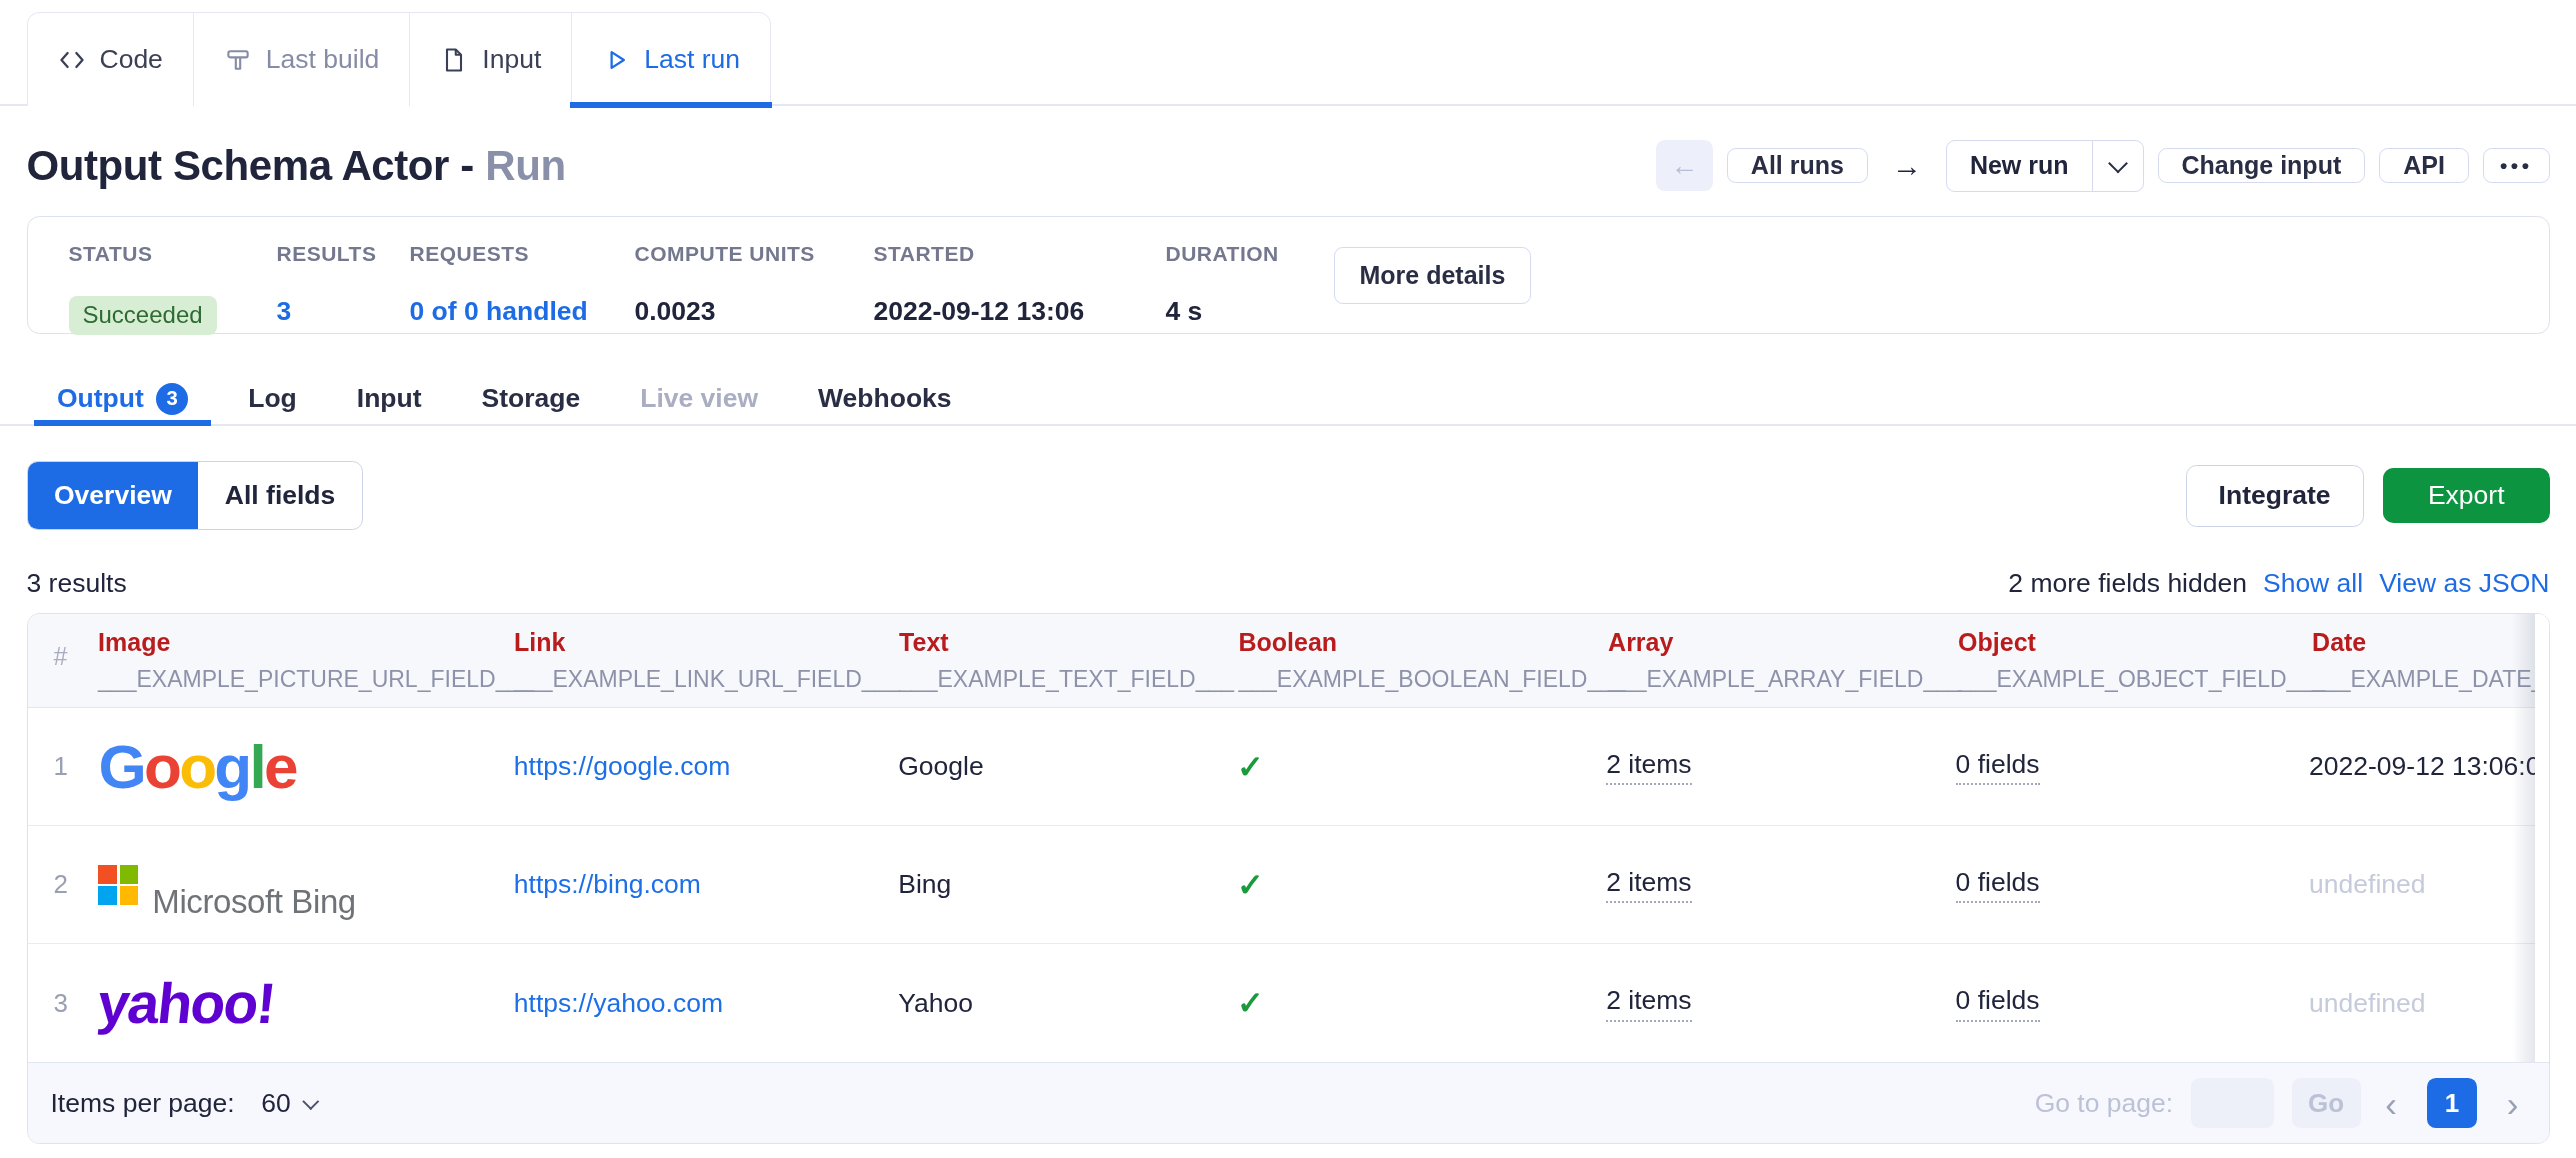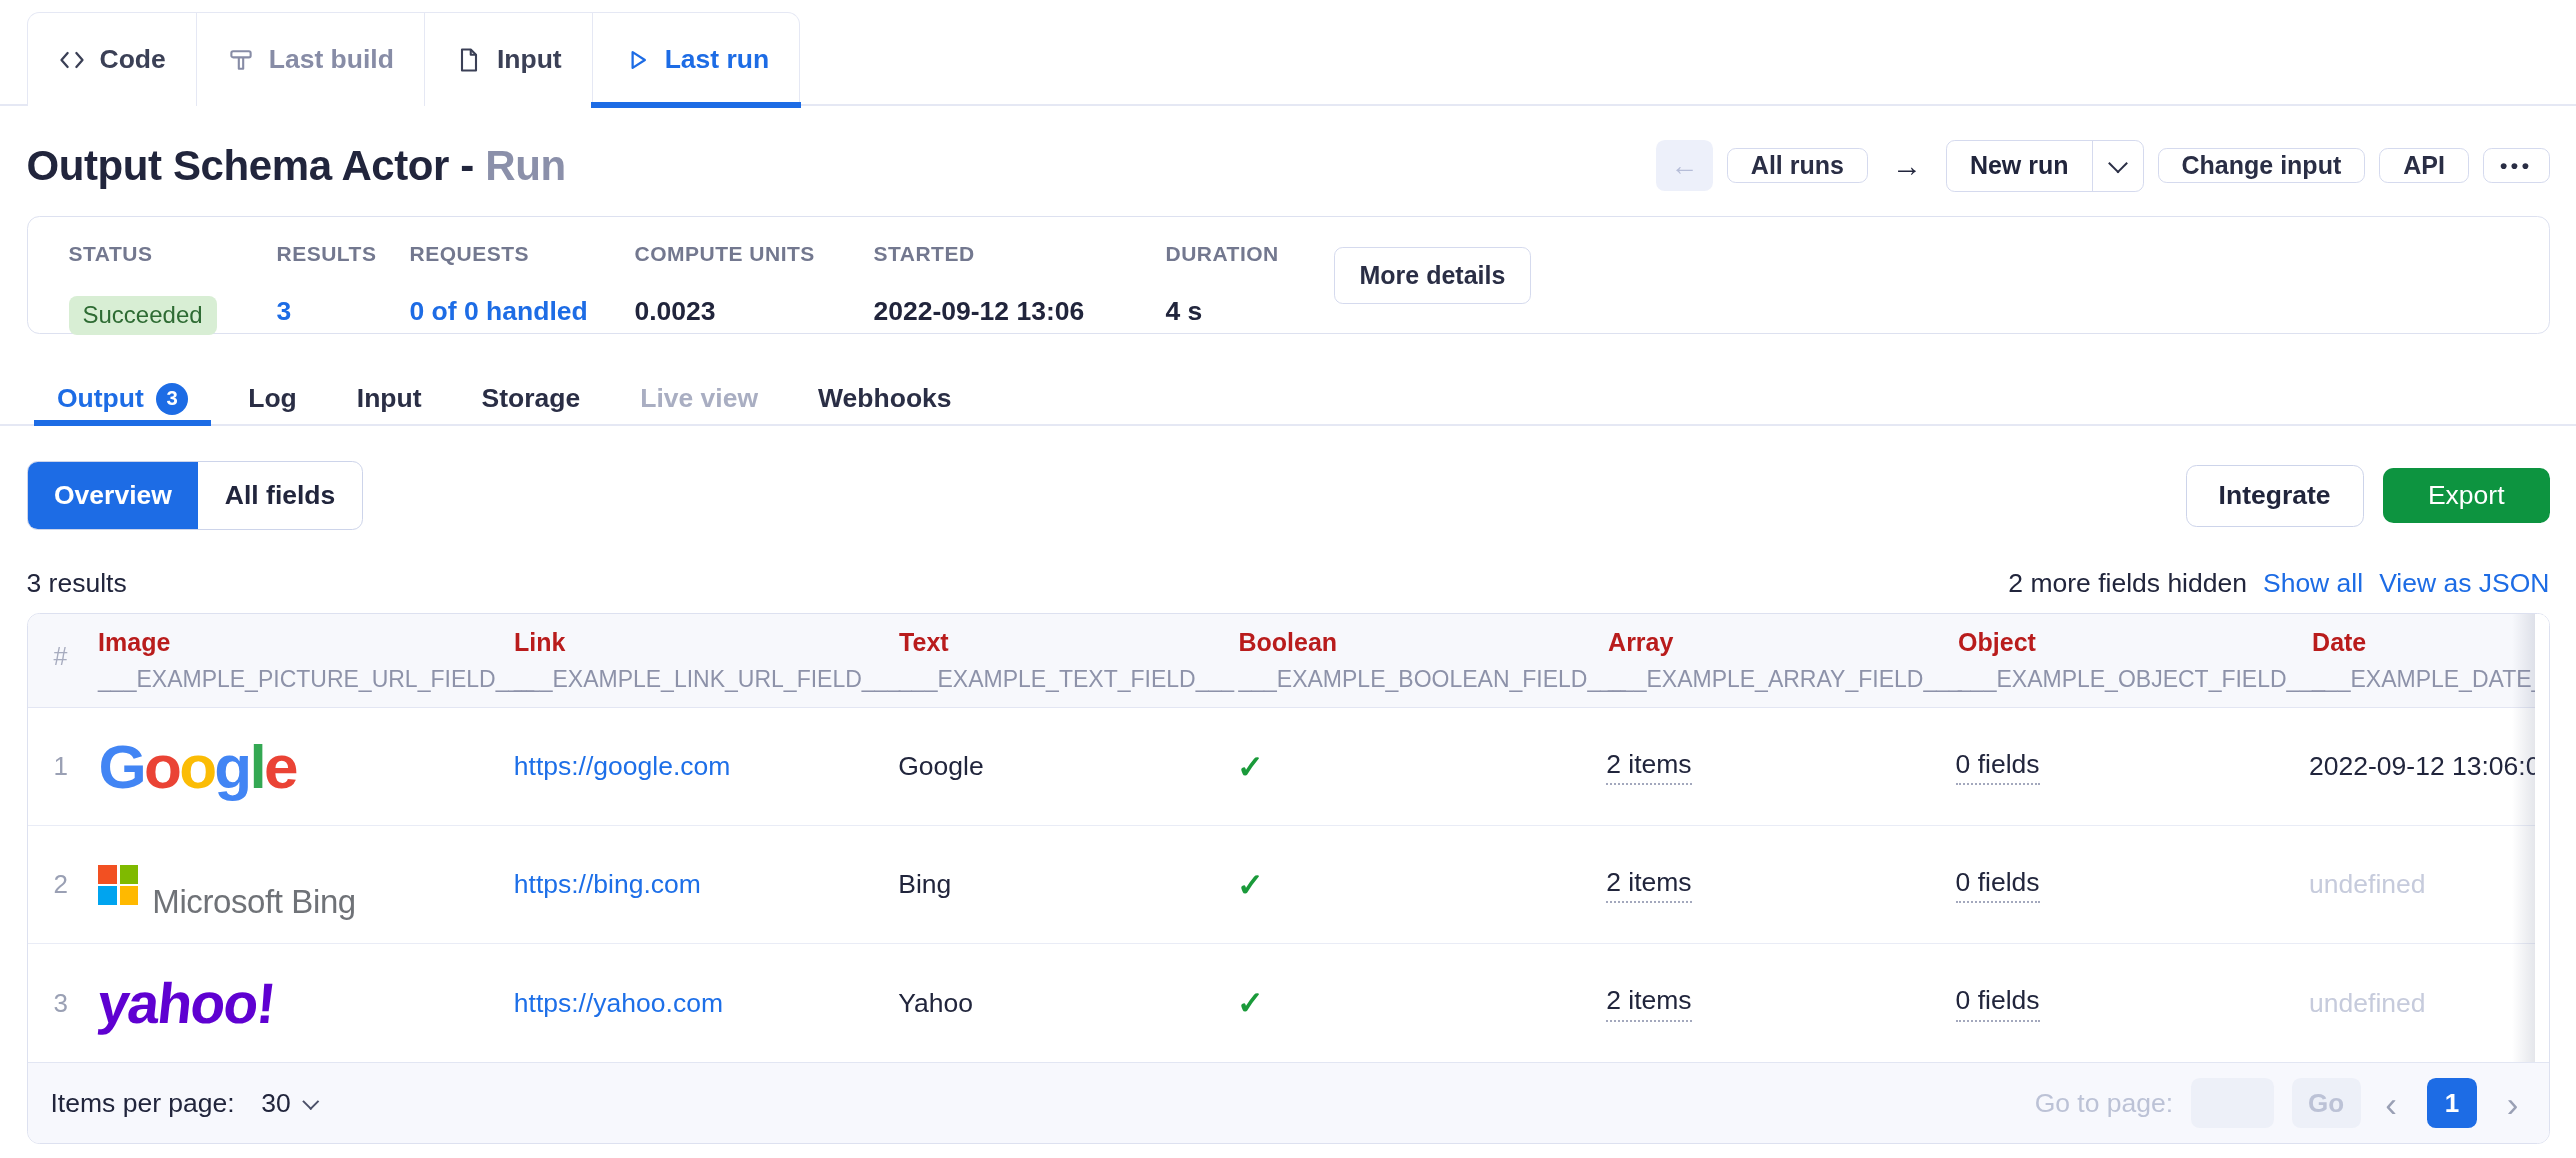--- a/index.html
+++ b/index.html
@@ -6,21 +6,21 @@
   html,body { width:2576px; height:1158px; background:#ffffff; overflow:hidden;
               font-family:"Liberation Sans", sans-serif; color:#21253c; }
 
   
   .tabbar { position:relative; height:106px; }
   .tabbar-line { position:absolute; left:0; right:0; bottom:0; height:1.8px; background:#e5e8f4; }
   .tabgroup { position:absolute; left:26.5px; top:12.4px; bottom:0; display:flex;
               background:#fff; border:1.8px solid #e5e8f4; border-bottom:none;
               border-radius:12.4px 12.4px 0 0; overflow:visible; }
   .ttab { position:relative; display:flex; align-items:center; gap:14px; padding:0 30px;
-          font-size:26.5px; font-weight:700; color:#3b4056; border-right:1.8px solid #e5e8f4; }
+          font-size:26.5px; font-weight:400; color:#3b4056; border-right:1.8px solid #e5e8f4; }
   .ttab:last-child { border-right:none; }
   .ttab.muted { color:#878ca6; }
   .ttab.active { color:#1d6ce5; }
   .ttab.active::after { content:''; position:absolute; left:-1.8px; right:-1.8px; bottom:-1.8px;
                         height:6.2px; background:#1d6ce5; }
   .ttab svg { display:block; }
 
   
   .title-row { display:flex; align-items:center; justify-content:space-between;
                margin:32px 26.5px 0; height:55px; }
@@ -407,21 +407,21 @@
     </div>
   </div>
 
   <div class="scroll-shade"></div>
   <div class="scroll-strip"></div>
 
   <div class="tfoot">
     <div class="tfoot-left">
       <span>Items per page:</span>
       <span class="pp-select">
-        <span>30</span>
+        <span>60</span>
         <span class="chev-down-sm"></span>
       </span>
     </div>
     <div class="tfoot-right">
       <span class="goto-label">Go to page:</span>
       <input class="goto-input" type="text" style="">
       <span class="go-btn">Go</span>
       <span class="pg-chev">‹</span>
       <span class="pg-current">1</span>
       <span class="pg-chev">›</span>

